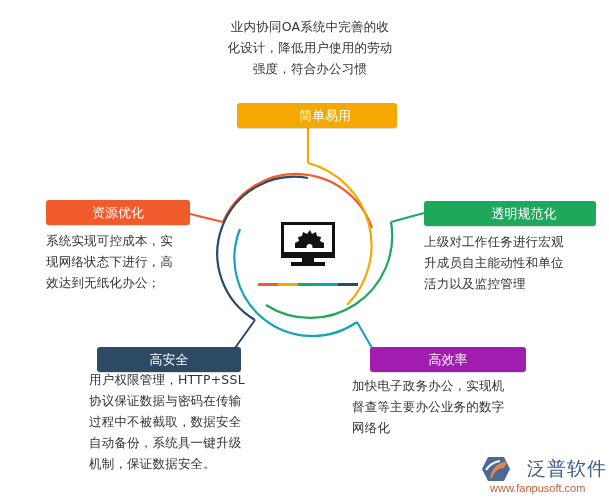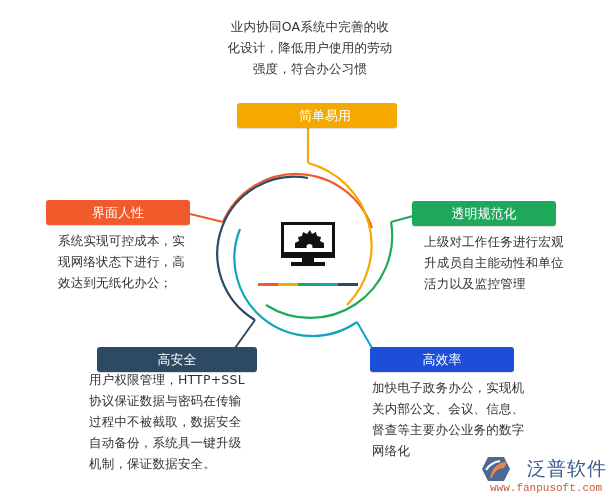--- a/index.html
+++ b/index.html
@@ -8,21 +8,21 @@
   .abs { position:absolute; }
   svg.lines { position:absolute; left:0; top:0; }
   .label-box { position:absolute; height:25px; border-radius:3px; color:#fff;
                font-size:13px; line-height:25px; text-align:center; box-shadow:0 1px 1px rgba(0,0,0,0.15); }
   .desc { position:absolute; font-size:12.5px; line-height:21px; color:#333; letter-spacing:0.2px; }
   .desc div { white-space:nowrap; }
   .top-desc { text-align:center; }
   .logo { position:absolute; left:480px; top:456px; width:125px; height:44px; }
   .logo-name { position:absolute; left:34px; top:0px; font-size:19px; color:#3a5a8a; letter-spacing:1px; white-space:nowrap;margin-left:13px; }
   .logo-url { position:absolute; left:10px; top:26px; font-size:11px; color:#c0603a;
-              font-family:Liberation Mono, monospace; white-space:nowrap; }
+              font-family:Liberation Sans, sans-serif; white-space:nowrap; }
 </style>
 </head>
 <body>
 
 <svg class="lines" width="609" height="504" viewBox="0 0 609 504">
 
   <path d="M223,222 A80,80 0 0 1 372,228" fill="none" stroke="#f15a2b" stroke-width="2.2"></path>
   <line x1="186" y1="213" x2="223" y2="222" stroke="#f15a2b" stroke-width="2"></line>
 
   <polyline points="308,125 308,163" fill="none" stroke="#f5a800" stroke-width="2.2"></polyline>
@@ -59,47 +59,46 @@
   <div style="flex:1;background:#2c4a63"></div>
 </div>
 
 <div class="desc top-desc" style="left:205px;top:16px;width:210px;">
   <div>业内协同OA系统中完善的收</div>
   <div>化设计，降低用户使用的劳动</div>
   <div>强度，符合办公习惯</div>
 </div>
 <div class="label-box" style="left:237px;top:103px;width:144px;background:#f5a800;padding-left:16px;">简单易用</div>
 
-<div class="label-box" style="left:46px;top:200px;width:144px;background:#f15a2b;">界面人性</div>
-<div class="desc" style="left:46px;top:230px;margin-left:12px;">
+<div class="label-box" style="left:46px;top:200px;width:144px;background:#f15a2b;">资源优化</div>
+<div class="desc" style="left:46px;top:230px;">
   <div>系统实现可控成本，实</div>
   <div>现网络状态下进行，高</div>
   <div>效达到无纸化办公；</div>
 </div>
 
-<div class="label-box" style="left:412px;top:201px;width:144px;background:#1ea85c;">透明规范化</div>
+<div class="label-box" style="left:424px;top:201px;width:144px;background:#1ea85c;padding-left:28px;">透明规范化</div>
 <div class="desc" style="left:424px;top:231px;">
   <div>上级对工作任务进行宏观</div>
   <div>升成员自主能动性和单位</div>
   <div>活力以及监控管理</div>
 </div>
 
-<div class="label-box" style="left:97px;top:347px;width:160px;background:#2c4a63;">高安全</div>
+<div class="label-box" style="left:97px;top:347px;width:144px;background:#2c4a63;">高安全</div>
 <div class="desc" style="left:89px;top:369px;">
   <div>用户权限管理，HTTP+SSL</div>
   <div>协议保证数据与密码在传输</div>
   <div>过程中不被截取，数据安全</div>
   <div>自动备份，系统具一键升级</div>
   <div>机制，保证数据安全。</div>
 </div>
 
-<div class="label-box" style="left:370px;top:347px;width:144px;background:#1d4ed8;">高效率</div>
-<div class="desc" style="left:372px;top:377px;">
+<div class="label-box" style="left:370px;top:347px;width:156px;background:#a21caf;">高效率</div>
+<div class="desc" style="left:352px;top:377px;font-family:Liberation Mono, monospace;">
   <div>加快电子政务办公，实现机</div>
-  <div>关内部公文、会议、信息、</div>
   <div>督查等主要办公业务的数字</div>
   <div>网络化</div>
 </div>
 
 <div class="logo">
   <svg class="abs" style="left:0;top:0;" width="30" height="26" viewBox="0 0 30 26">
     <polygon points="8,1 24,1 30,13 24,25 8,25 2,13" fill="#4d6a95"></polygon>
     <path d="M10,22 C12,12 18,6 27,6 L24,12 C18,12 14,16 12,22 Z" fill="#e7854f"></path>
     <path d="M6,14 C9,9 14,6 20,5" stroke="#ffffff" stroke-width="2" fill="none"></path>
   </svg>

